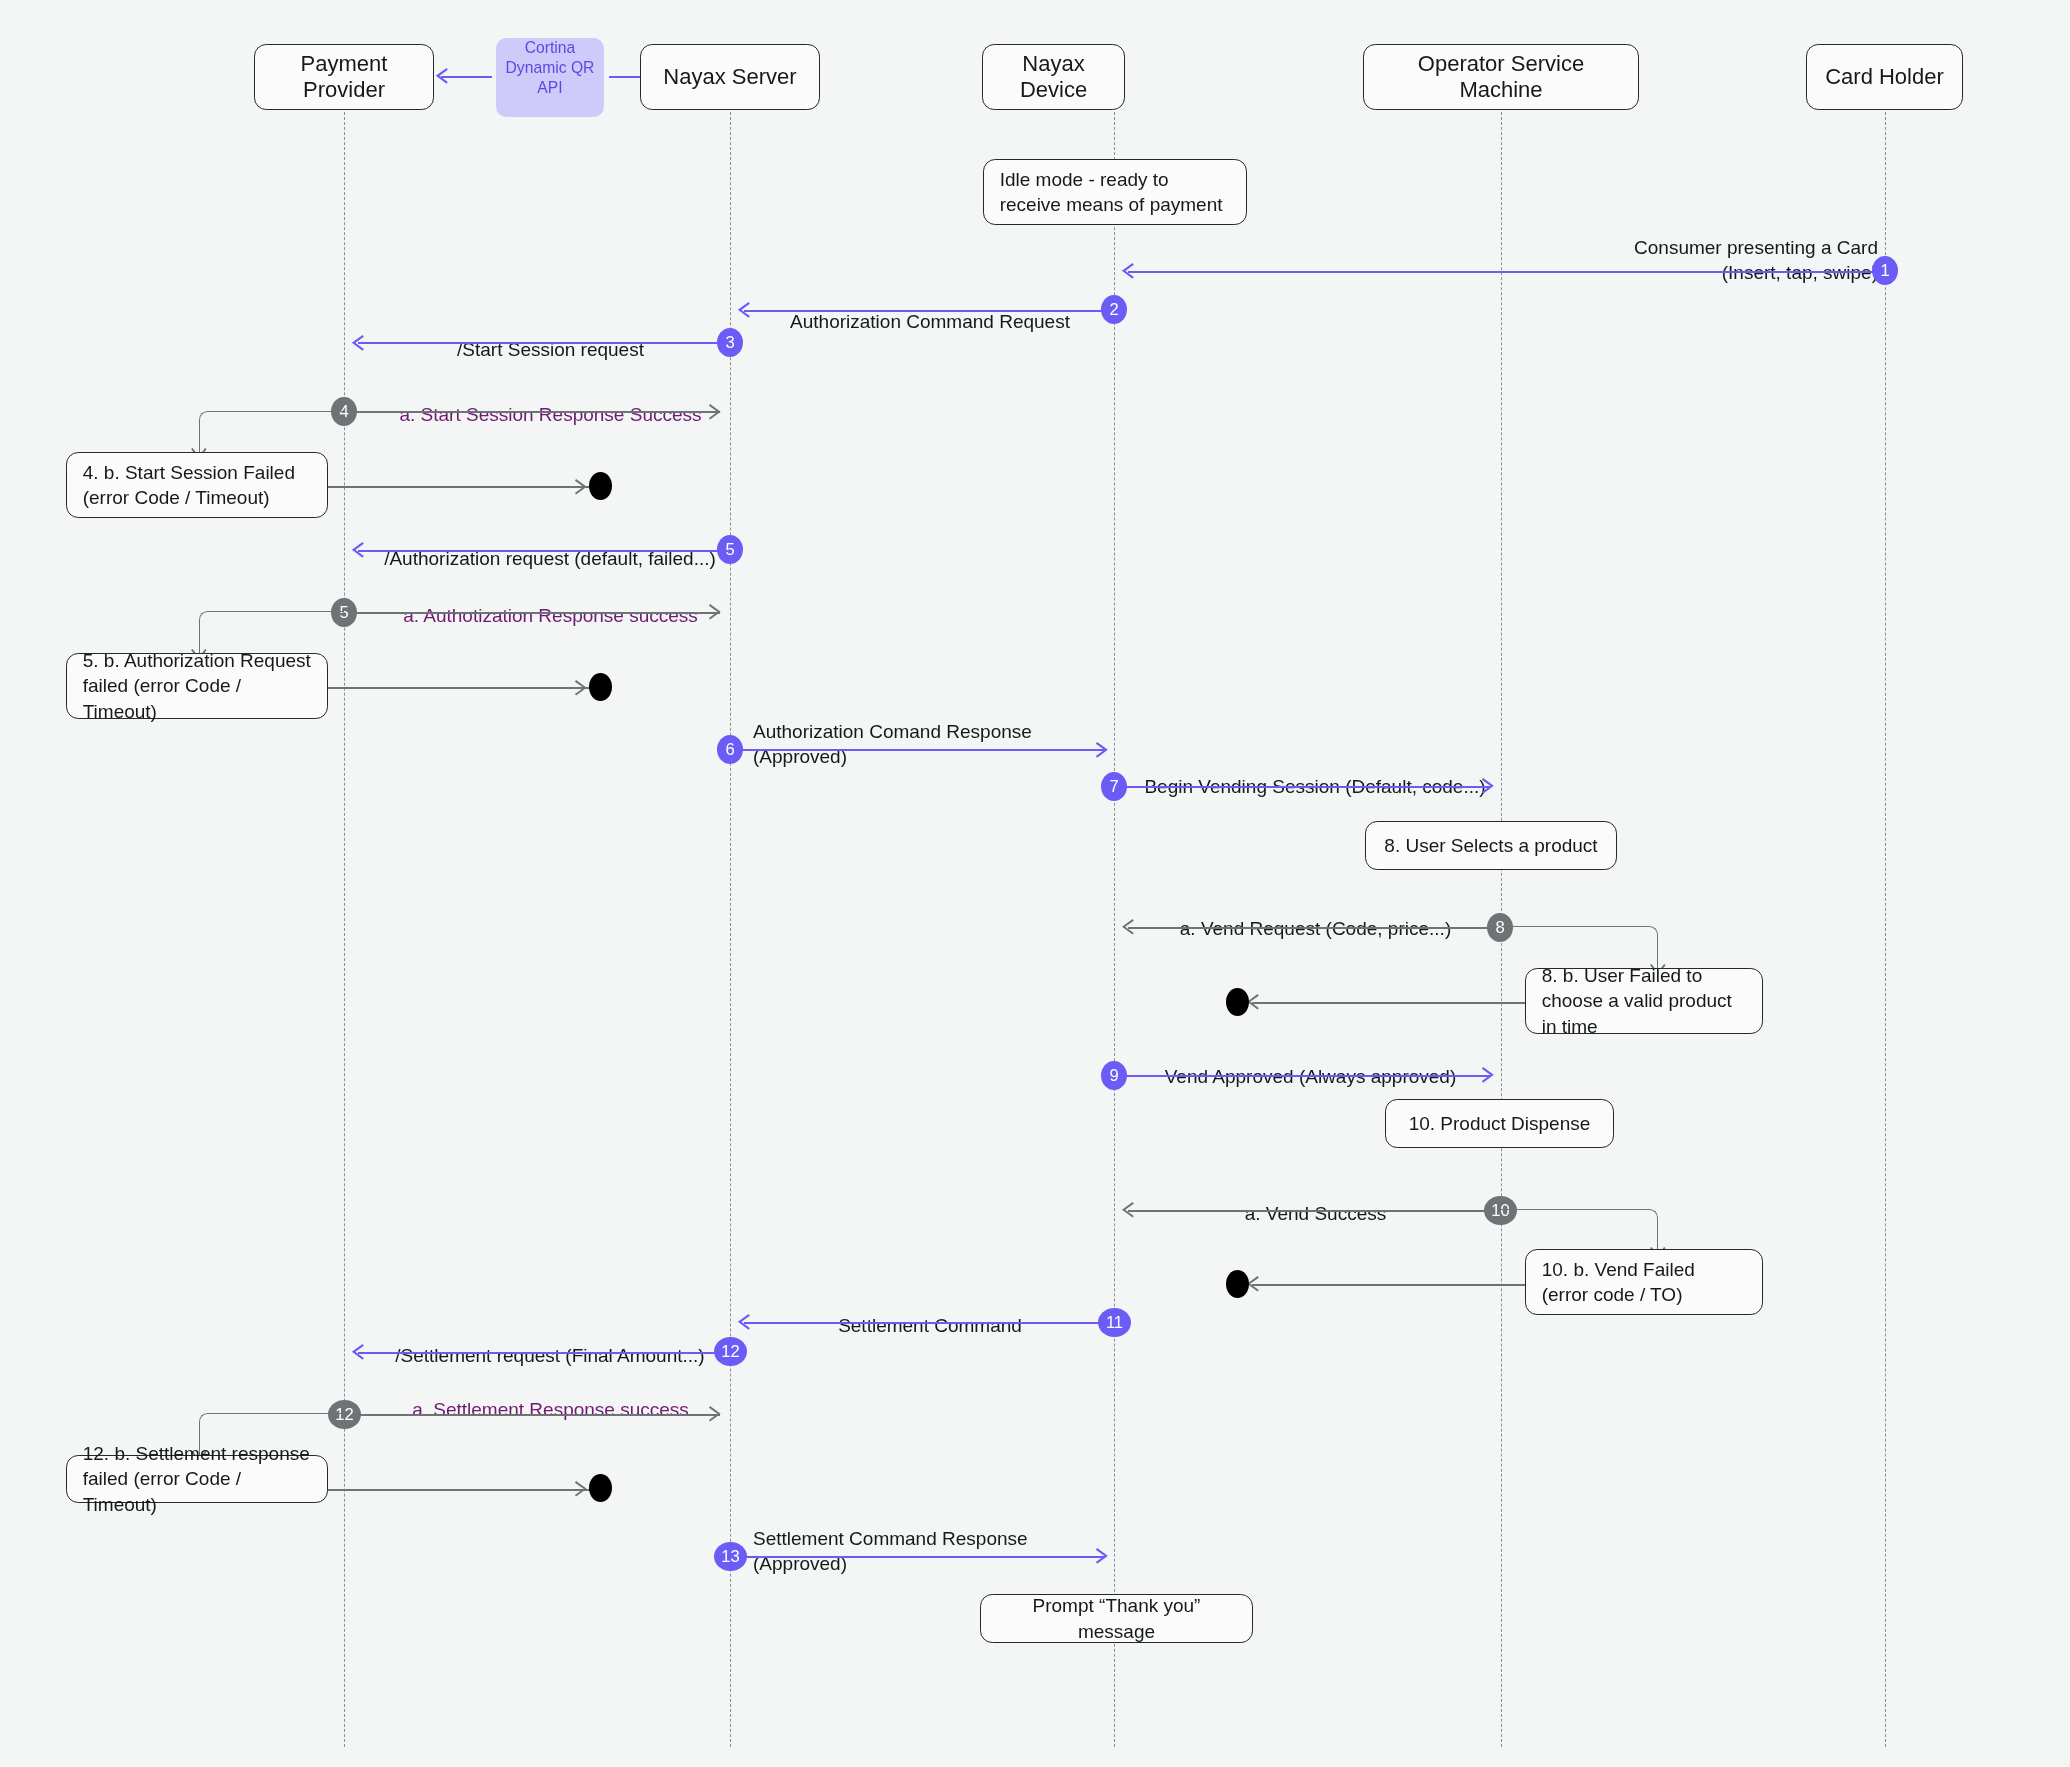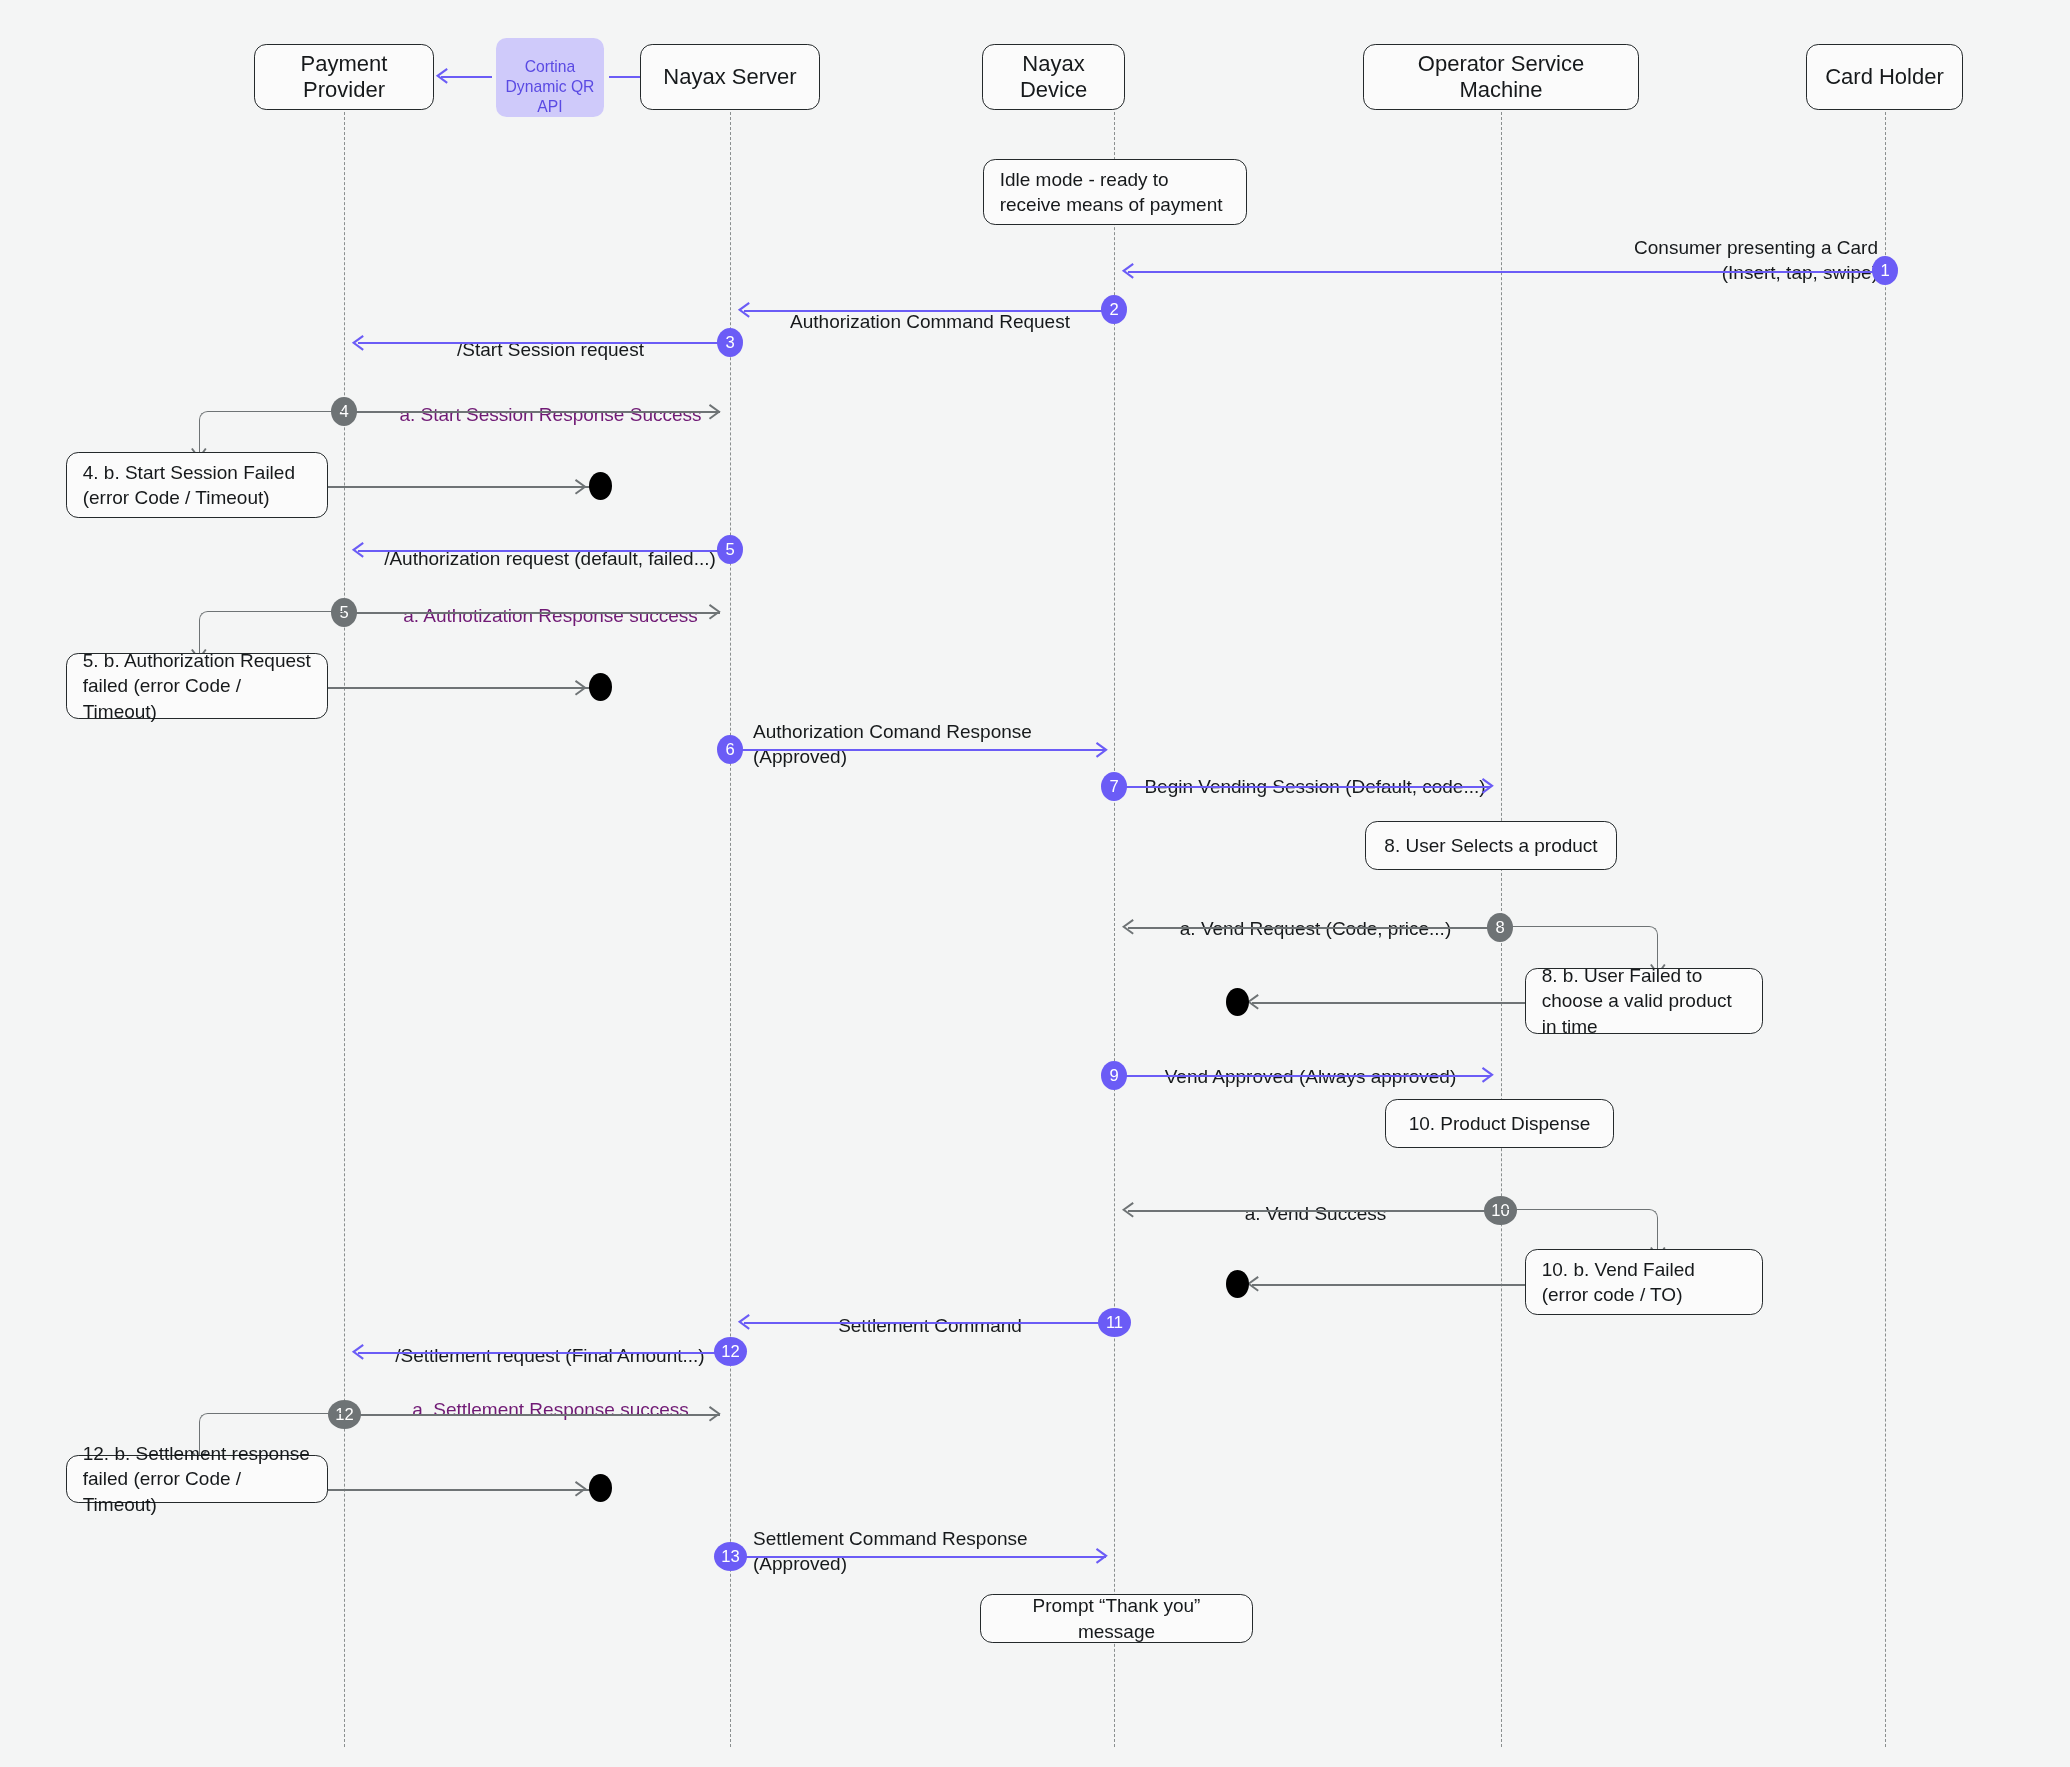--- a/index.html
+++ b/index.html
@@ -46,21 +46,21 @@
     top: 44px;
   }
 
   
   .apibox {
     position: absolute;
     box-sizing: border-box;
     background: #cfcafa;
     border-radius: 10.5px;
     display: flex;
-    align-items: flex-end;
+    align-items: flex-start;
     justify-content: center;
     text-align: center;
     font-size: 15.7px;
     line-height: 1.28;
     color: #5a4ae3;
     left: 496px;
     top: 38px;
     width: 108px;
     height: 79px;
   }

